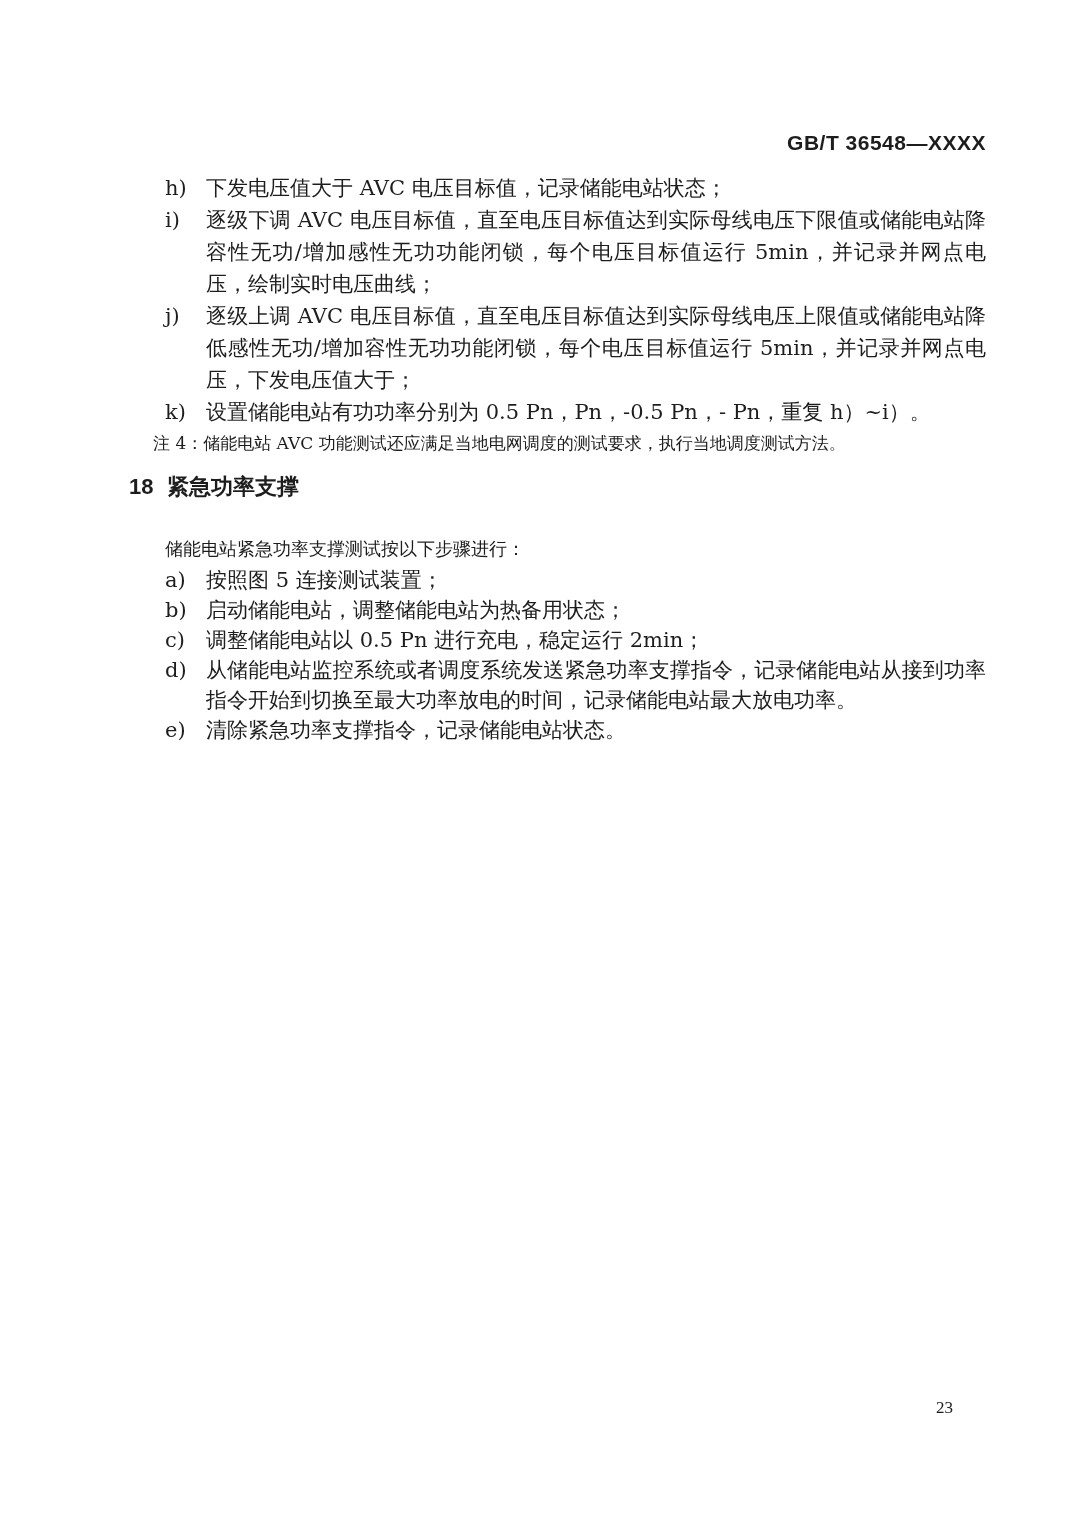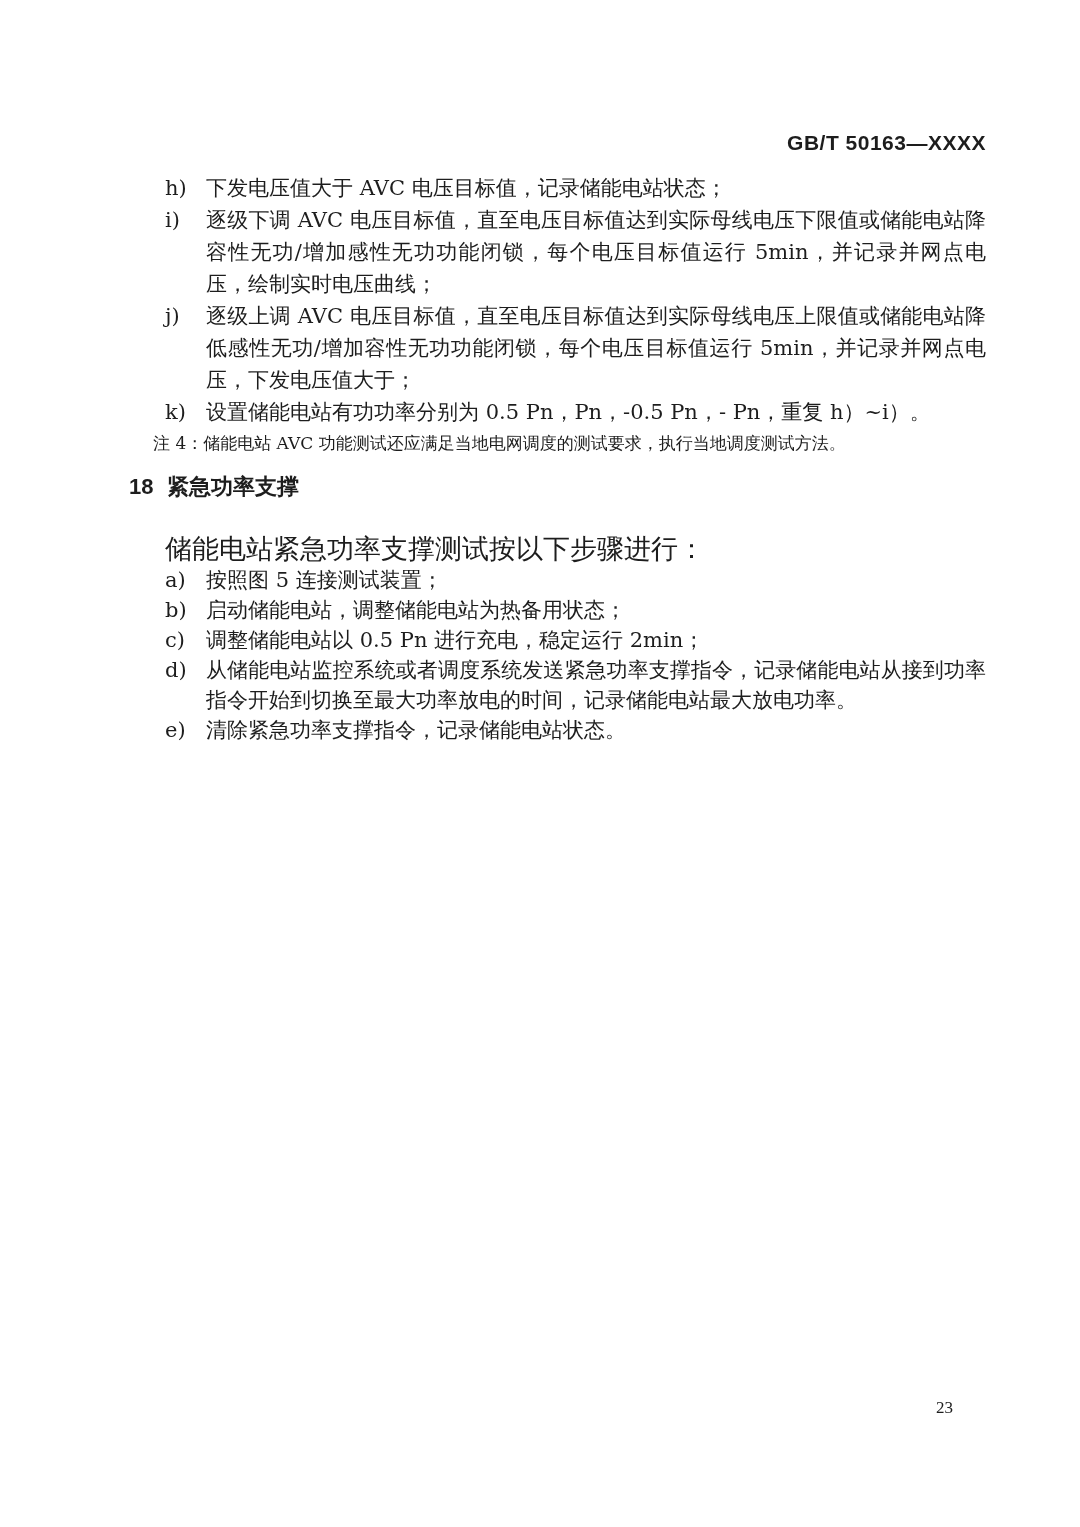--- a/index.html
+++ b/index.html
@@ -57,40 +57,40 @@
     font-weight: bold;
     font-size: 22px;
     line-height: 30px;
   }
   .sec-heading .num {
     flex: 0 0 38px;
     width: 38px;
   }
   .intro {
     margin-top: 30px;
-    font-size: 27px;
+    font-size: 18px;
     line-height: 33px;
   }
   .steps .li {
     line-height: 30px;
   }
   .page-number {
     position: absolute;
     top: 1398px;
     left: 936px;
     font-size: 17px;
     font-family: Liberation Serif, serif;
   }
 </style>
 </head>
 <body>
 
 <div class="page">
 
-  <div class="doc-header">GB/T 50163—XXXX</div>
+  <div class="doc-header">GB/T 36548—XXXX</div>
 
   <div class="content">
 
     <div class="li">
       <span class="lab">h)</span>
       <span class="txt">下发电压值大于 AVC 电压目标值，记录储能电站状态；</span>
     </div>
     <div class="li">
       <span class="lab">i)</span>
       <span class="txt">逐级下调 AVC 电压目标值，直至电压目标值达到实际母线电压下限值或储能电站降容性无功/增加感性无功功能闭锁，每个电压目标值运行 5min，并记录并网点电压，绘制实时电压曲线；</span>

